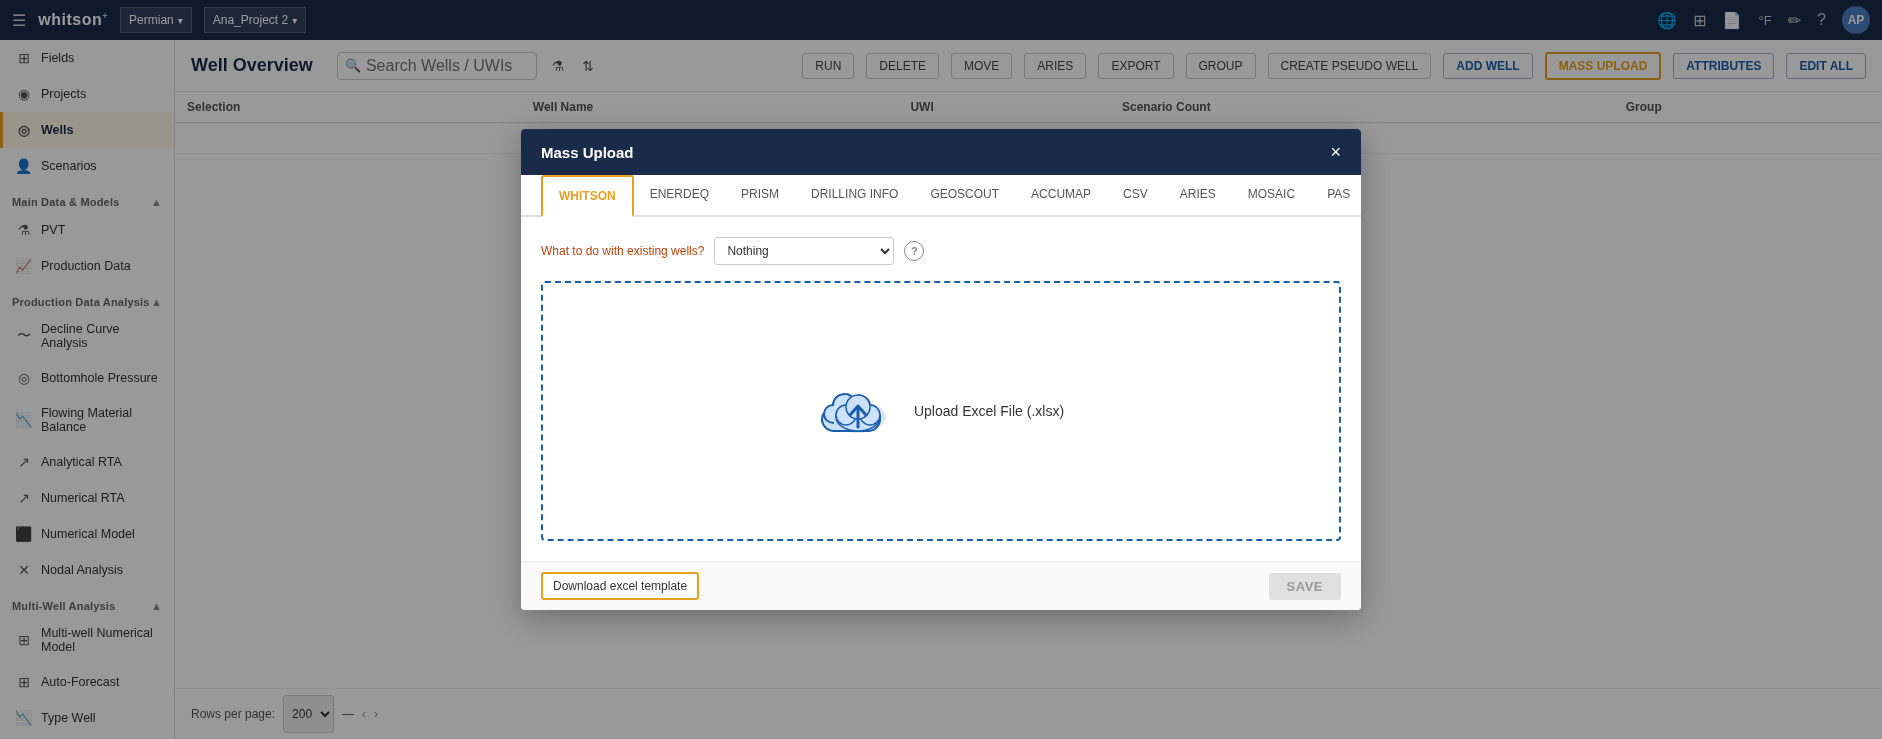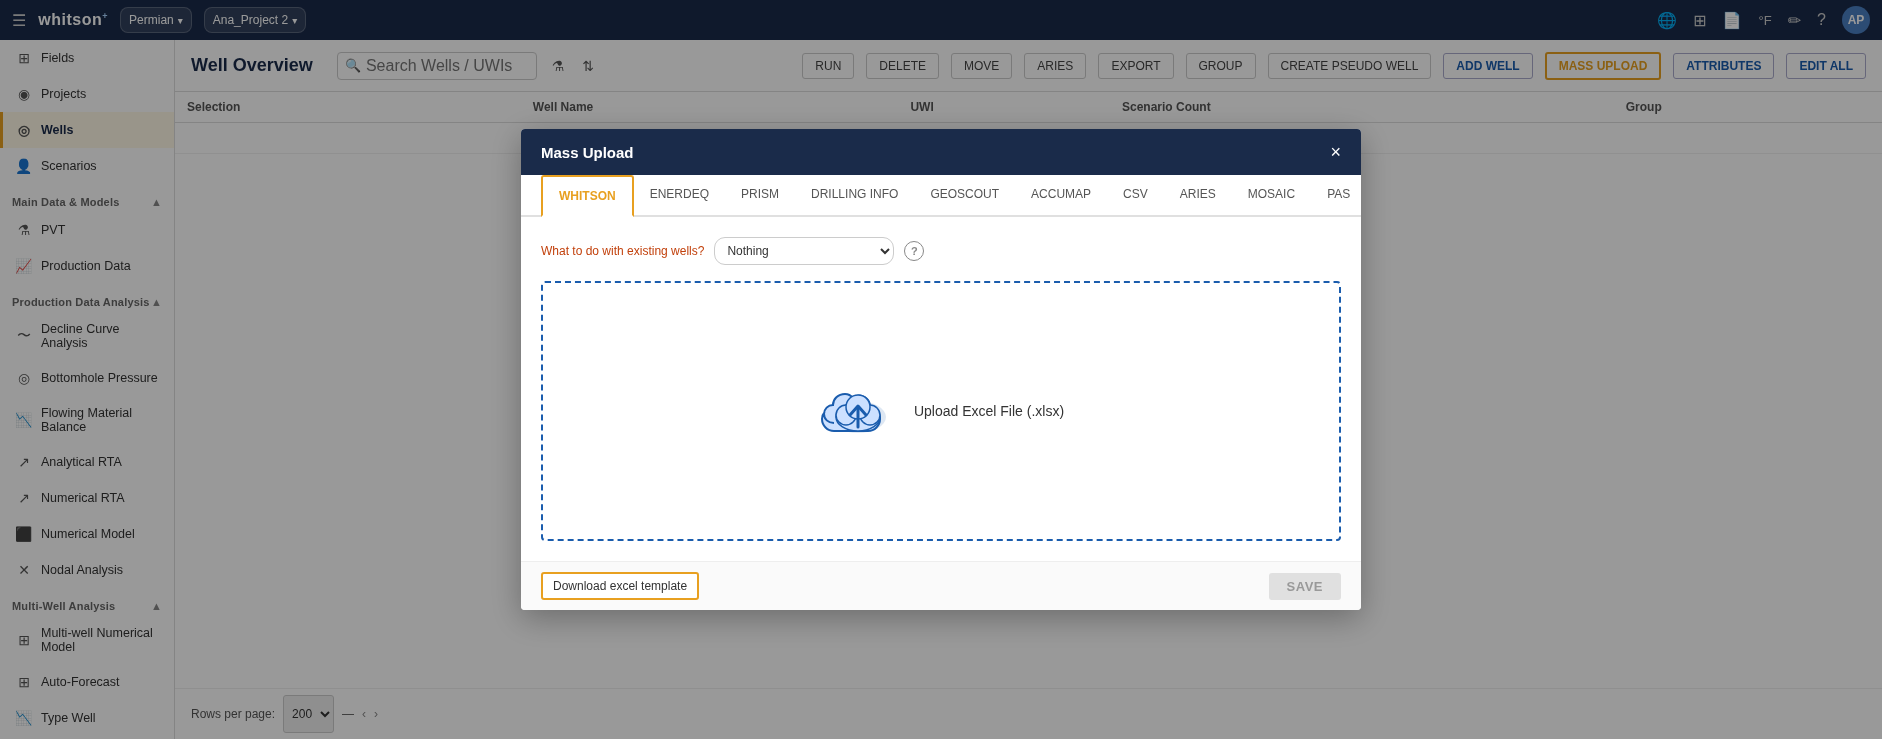--- a/index.html
+++ b/index.html
@@ -15,21 +15,21 @@
       gap: 12px;
       position: relative;
       z-index: 10;
     }
     .topbar-menu-icon { color: #ccc; font-size: 16px; cursor: pointer; }
     .topbar-brand { color: #fff; font-size: 16px; font-weight: bold; letter-spacing: 0.5px; }
     .topbar-brand sup { font-size: 9px; color: #aad4ff; }
     .topbar-project-select {
       display: flex; align-items: center; gap: 4px;
       background: rgba(255,255,255,0.1); border: 1px solid rgba(255,255,255,0.2);
-      border-radius: 8px; padding: 5px 8px; color: #fff; cursor: pointer;
+      border-radius: 0; padding: 5px 8px; color: #fff; cursor: pointer;
       font-size: 12px;
     }
     .topbar-project-select .chevron { font-size: 10px; }
     .topbar-spacer { flex: 1; }
     .topbar-icons { display: flex; align-items: center; gap: 16px; }
     .topbar-icon { color: #ccc; font-size: 16px; cursor: pointer; }
     .topbar-avatar {
       width: 28px; height: 28px; border-radius: 50%;
       background: #4a7fc1; color: #fff; display: flex; align-items: center; justify-content: center;
       font-size: 12px; font-weight: bold; cursor: pointer;
@@ -173,21 +173,21 @@
       border-bottom: 2px solid #fff;
       margin-bottom: -2px;
       border-radius: 3px 3px 0 0;
     }
 
     
     .modal-content-area { padding: 20px; }
     .form-row { display: flex; align-items: center; gap: 10px; margin-bottom: 16px; }
     .form-label { font-size: 12px; color: #c2410c; white-space: nowrap; }
     .form-select {
-      border: 1px solid #ccc; border-radius: 11px; padding: 5px 8px;
+      border: 1px solid #ccc; border-radius: 3px; padding: 5px 8px;
       font-size: 12px; color: #333; min-width: 180px;
       background: #fff; appearance: auto; cursor: pointer;
     }
     .help-icon {
       width: 20px; height: 20px; border-radius: 50%;
       border: 1.5px solid #888; color: #888;
       display: flex; align-items: center; justify-content: center;
       font-size: 11px; cursor: pointer; font-weight: bold;
     }
 

